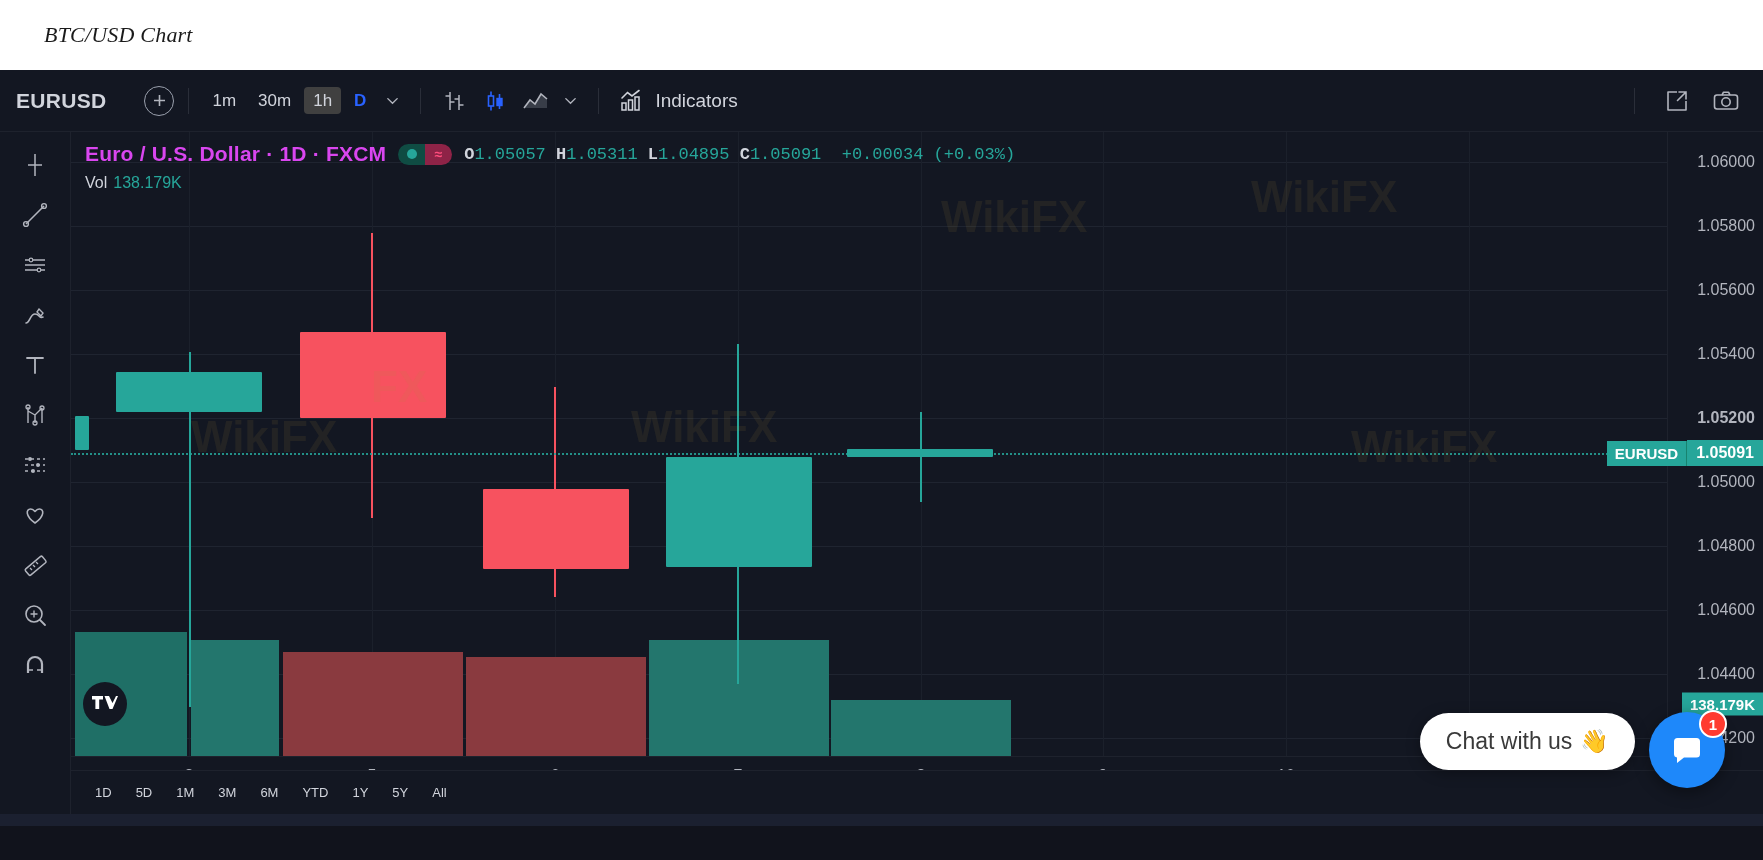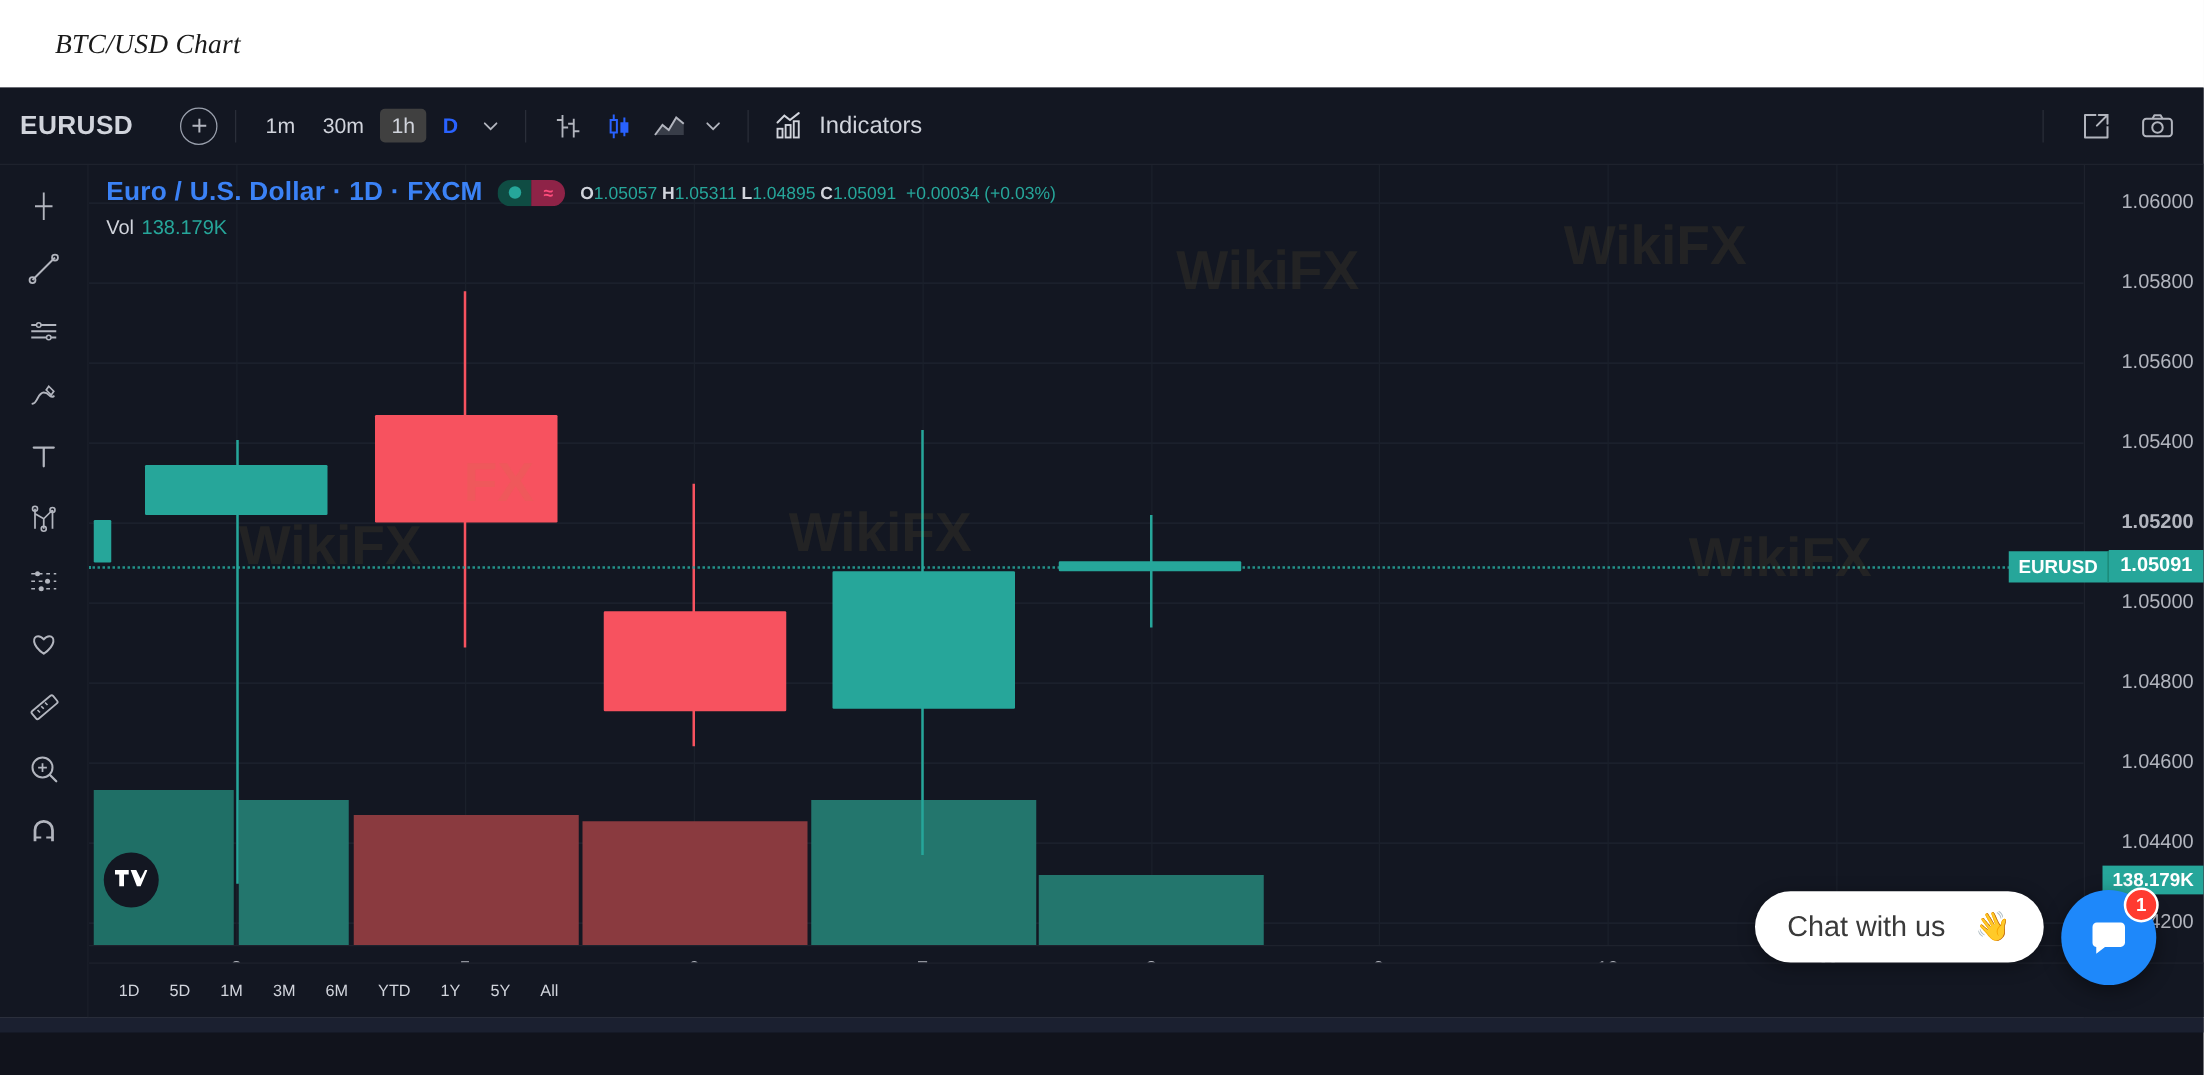--- a/index.html
+++ b/index.html
@@ -79,27 +79,27 @@
   .plot {
     position:absolute; left:0; top:0; right:96px; bottom:0;
   }
 
   .grid-h { position:absolute; left:0; right:0; height:1px; background:#1f2430; }
   .grid-v { position:absolute; top:0; bottom:58px; width:1px; background:#1b202b; }
 
   
   .legend { position:absolute; left:14px; top:10px; z-index:6; pointer-events:none; }
   .legend-row1 { display:flex; align-items:center; gap:12px; white-space:nowrap; }
-  .legend-title { font-size:21px; font-weight:600; color:#3b82f6; letter-spacing:.2px; }
+  .legend-title { font-size:21px; font-weight:600; color:#d946ef; letter-spacing:.2px; }
   .legend-pill { display:flex; border-radius:11px; overflow:hidden; height:21px; }
   .pill-a { background:#0f4c43; width:27px; display:flex; align-items:center; justify-content:center; }
   .pill-dot { width:10px; height:10px; border-radius:50%; background:#26a69a; }
   .pill-b { background:#8e2347; width:27px; display:flex; align-items:center; justify-content:center;
             color:#ff4d7d; font-size:14px; font-weight:700; }
-  .ohlc { font-size:14px; white-space:nowrap; }
+  .ohlc { font-size:17px; white-space:nowrap;font-family:Liberation Mono, monospace; }
   .ohlc .lab { color:#d1d4dc; font-weight:700; }
   .ohlc .val { color:#26a69a; }
   .legend-row2 { margin-top:8px; font-size:16px; }
   .legend-row2 .vol-lab { color:#d1d4dc; }
   .legend-row2 .vol-val { color:#26a69a; margin-left:6px; }
 
   
   .candle { position:absolute; }
   .cwick { position:absolute; width:2px; }
   .cbody { position:absolute; border-radius:1px; }
@@ -164,21 +164,21 @@
   }
   .range-btn {
     font-size:13px; color:#d1d4dc; padding:4px 10px; border-radius:4px; cursor:pointer;
   }
 
   
   .chat-bubble {
     position:absolute; right:128px; bottom:90px; z-index:30;
     background:#fff; border-radius:30px; padding:15px 26px;
     box-shadow:0 3px 14px rgba(0,0,0,.35);
-    display:flex; align-items:center; gap:24px;
+    display:flex; align-items:center; gap:8px;
   }
   .chat-bubble-text { font-size:23px; color:#3a3a3a; }
   .chat-fab {
     position:absolute; right:38px; bottom:72px; z-index:31;
     width:76px; height:76px; border-radius:50%; background:#1e88fa;
     display:flex; align-items:center; justify-content:center;
     box-shadow:0 4px 16px rgba(0,0,0,.4); cursor:pointer;
   }
   .chat-badge {
     position:absolute; top:-2px; right:-2px; width:28px; height:28px;

